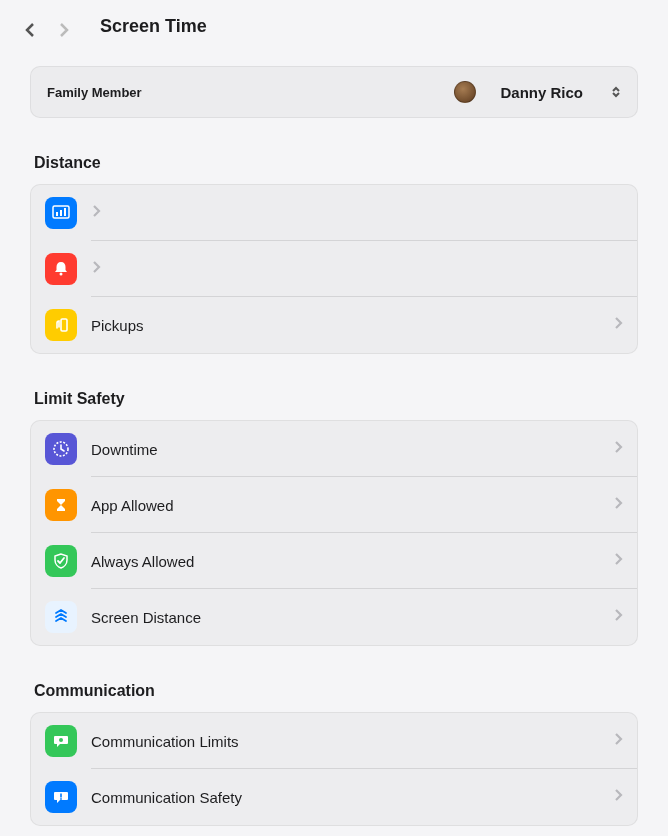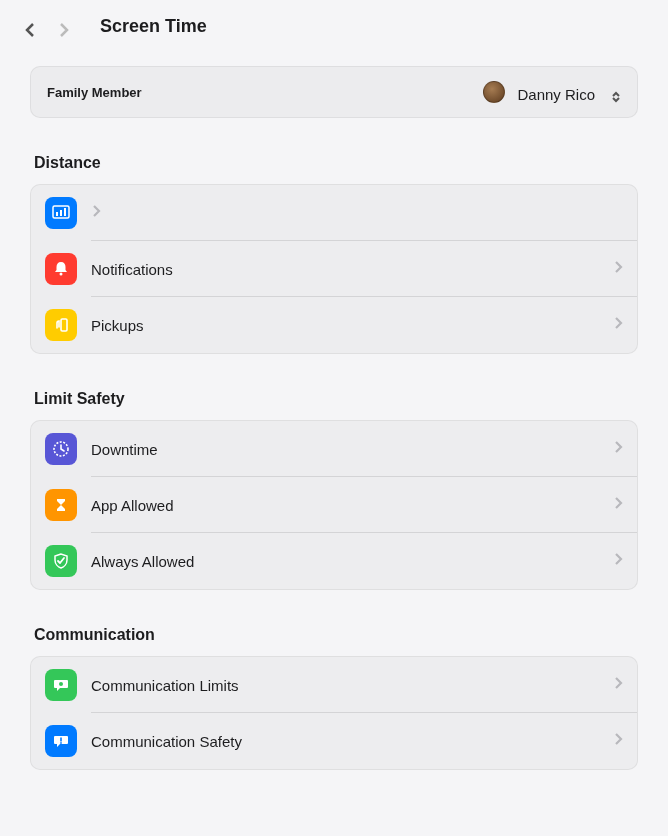--- a/index.html
+++ b/index.html
@@ -62,22 +62,23 @@
       align-items: center;
       justify-content: space-between;
       margin-bottom: 36px;
     }
     .family-label {
       font-size: 13px;
       font-weight: 700;
     }
     .family-dropdown {
       display: flex;
-      align-items: flex-end;
-      gap: 12px;
+      align-items: center;
+      gap: 24px;
+      font-weight: bold;
     }
     .avatar {
       width: 22px;
       height: 22px;
       border-radius: 50%;
       background: radial-gradient(circle at 40% 35%, #a67c52, #5c3a1e);
       border: 0.5px solid rgba(0,0,0,0.2);
     }
     .family-name {
       font-size: 15px;
@@ -208,21 +209,20 @@
                 <polyline points="3,3 8,8 3,13"></polyline>
               </svg></span>
         </div>
         <div class="list-item">
           <div class="icon-box icon-red">
             <svg viewBox="0 0 20 20">
                 <path d="M10 3 C7 3 5.5 5 5.5 8 L5.5 11 L4 13 L16 13 L14.5 11 L14.5 8 C14.5 5 13 3 10 3 Z" fill="white"></path>
                 <circle cx="10" cy="15" r="1.5" fill="white"></circle>
               </svg>
           </div>
-          <span class="item-label">Notifications</span>
           <span class="chevron-right"><svg width="10" height="16" viewBox="0 0 10 16">
                 <polyline points="3,3 8,8 3,13"></polyline>
               </svg></span>
         </div>
         <div class="list-item">
           <div class="icon-box icon-yellow">
             <svg viewBox="0 0 20 20">
                 <path d="M6 13 L6 8 A2 2 0 0 1 8 6 L8 12" fill="none" stroke="white" stroke-width="1.6" stroke-linecap="round"></path>
                 <rect x="10" y="4" width="6" height="12" rx="1.2" fill="none" stroke="white" stroke-width="1.6"></rect>
               </svg>
@@ -266,20 +266,33 @@
             <svg viewBox="0 0 20 20">
                 <path d="M10 3 L4 5 L4 9 C4 13 7 16 10 17 C13 16 16 13 16 9 L16 5 Z" fill="none" stroke="white" stroke-width="1.5"></path>
                 <polyline points="7,10 9,12 13,7" fill="none" stroke="white" stroke-width="1.8" stroke-linecap="round" stroke-linejoin="round"></polyline>
               </svg>
           </div>
           <span class="item-label">Always Allowed</span>
           <span class="chevron-right"><svg width="10" height="16" viewBox="0 0 10 16">
                 <polyline points="3,3 8,8 3,13"></polyline>
               </svg></span>
         </div>
+        <div class="list-item">
+          <div class="icon-box icon-lightblue">
+            <svg viewBox="0 0 20 20">
+                <polyline points="5,6 10,3 15,6" fill="none" stroke="#007aff" stroke-width="1.8" stroke-linecap="round" stroke-linejoin="round"></polyline>
+                <polyline points="5,10 10,7 15,10" fill="none" stroke="#007aff" stroke-width="1.8" stroke-linecap="round" stroke-linejoin="round"></polyline>
+                <polyline points="5,14 10,11 15,14" fill="none" stroke="#007aff" stroke-width="1.8" stroke-linecap="round" stroke-linejoin="round"></polyline>
+              </svg>
+          </div>
+          <span class="item-label">Screen Distance</span>
+          <span class="chevron-right"><svg width="10" height="16" viewBox="0 0 10 16">
+                <polyline points="3,3 8,8 3,13"></polyline>
+              </svg></span>
+        </div>
       </div>
     </div>
 
     <div class="section">
       <div class="section-title">Communication</div>
       <div class="list">
         <div class="list-item">
           <div class="icon-box icon-green2">
             <svg viewBox="0 0 20 20">
                 <path d="M4 5 L16 5 Q17 5 17 6 L17 12 Q17 13 16 13 L9 13 L6 16 L6 13 L4 13 Q3 13 3 12 L3 6 Q3 5 4 5 Z" fill="white"></path>

